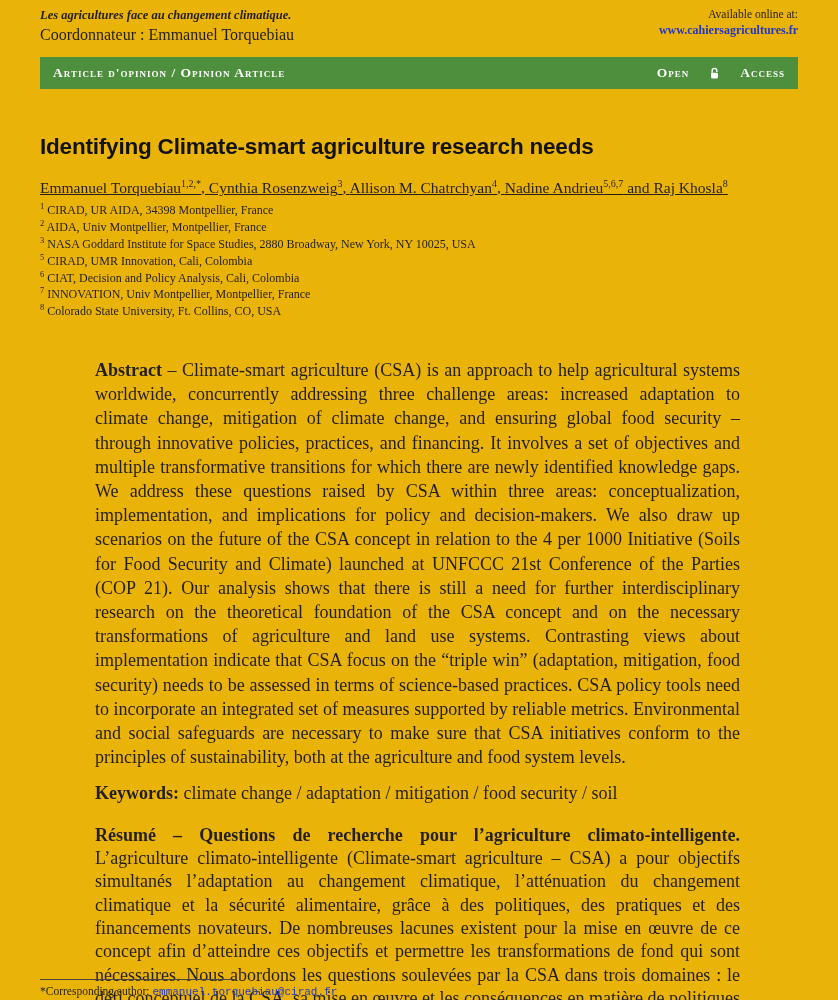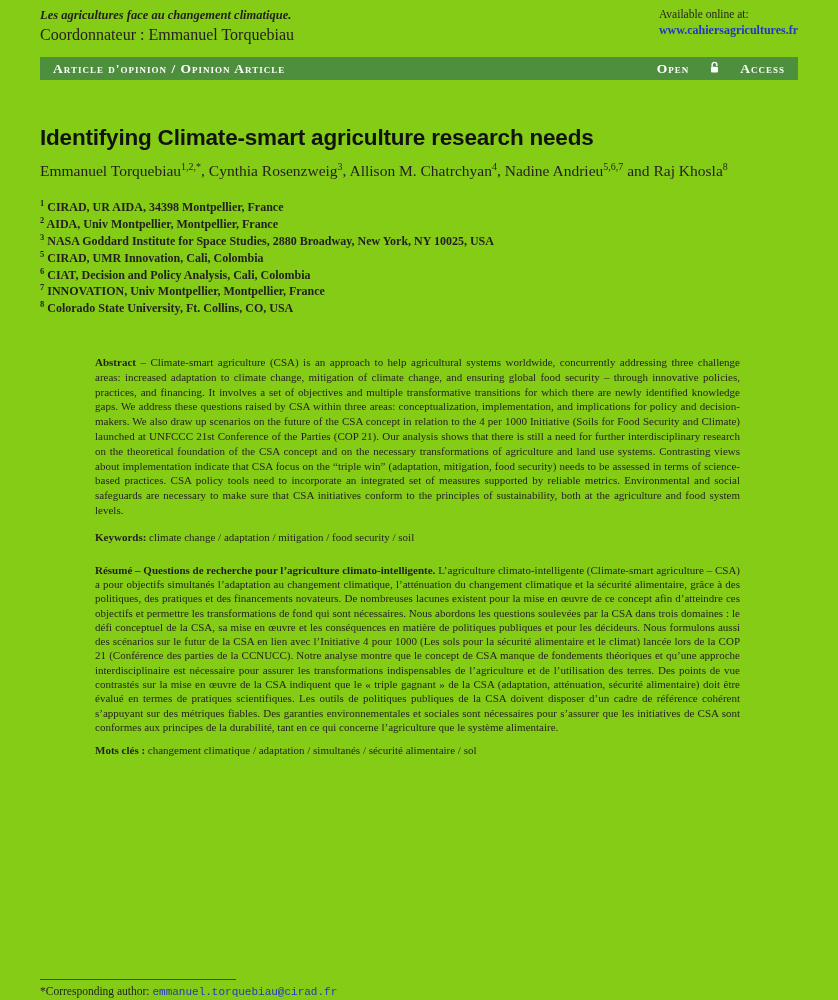--- a/index.html
+++ b/index.html
@@ -1,55 +1,55 @@
 <!DOCTYPE html>
 <html><head>
 <meta charset="utf-8">
 <style>
   * { box-sizing: border-box; }
   html, body { margin: 0; padding: 0; background: #ffffff; }
   .page {
-    width: 838px; height: 1000px; background: #84cc16; position: relative;
+    width: 838px; height: 1000px; background: #eab308; position: relative;
     font-family: "Liberation Serif", serif; color: #241f1e; overflow: hidden;
     margin: 0 auto;
   }
   .content { padding: 8px 40px 0 40px; }
 
   
   .topbar { display: flex; justify-content: space-between; align-items: flex-start; }
   .series-title { font-size: 12.5px; font-weight: bold; font-style: italic; }
   .coordinator { font-size: 16px; margin-top: 3px; }
-  .online { }
+  .online { text-align: right; }
   .online-label { font-size: 11.5px; }
   .website { font-size: 12px; font-weight: bold; text-decoration: none; display: inline-block; margin-top: 2px; font-family: Liberation Serif, serif; }
 
   
   .banner {
-    margin-top: 13px; height: 23px; display: flex; align-items: center;
+    margin-top: 13px; height: 32px; display: flex; align-items: center;
     justify-content: space-between; padding: 0 13px; color: #ffffff;
   }
   .banner-label {
     font-variant: small-caps; letter-spacing: 1px; font-size: 13.5px; font-weight: 600;
   }
-  .banner-right { display: inline-flex; align-items: flex-start; gap: 20px; text-decoration: none; color: #fff; }
+  .banner-right { display: inline-flex; align-items: center; gap: 20px; text-decoration: none; color: #fff; }
   .oa-icon { display: inline-flex; align-items: center; }
 
   
   .title {
     margin: 45px 0 0 0; font-family: "Liberation Sans", sans-serif;
     font-size: 22.5px; font-weight: bold; color: #121212; letter-spacing: -0.2px;
   }
-  .authors { margin-top: 9px; font-size: 15.5px; line-height: 1.45; max-width: 705px; }
+  .authors { margin-top: 17px; font-size: 15.5px; line-height: 1.45; max-width: 705px; text-decoration: underline; }
   .authors sup { font-size: 10px; line-height: 0; }
-  .affiliations { margin-top: 17px; font-size: 12px; line-height: 1.4; font-weight: bold; }
+  .affiliations { margin-top: 3px; font-size: 12px; line-height: 1.4; }
   .affiliation sup { font-size: 8.5px; line-height: 0; }
 
   
   .abstract-block, .resume-block, .keywords, .motscles {
-    margin-left: 55px; margin-right: 58px; font-size: 11px;
+    margin-left: 55px; margin-right: 58px; font-size: 18px;
   }
   .abstract-block { margin-top: 38px; margin-bottom: 0; line-height: 1.345; text-align: justify; }
   .keywords { margin-top: 13px; margin-bottom: 0; }
   .resume-block { margin-top: 20px; margin-bottom: 0; line-height: 1.3; text-align: justify; }
   .motscles { margin-top: 10px; margin-bottom: 0; }
 
   
   .footnote { position: absolute; left: 40px; bottom: 2px; font-size: 11.5px; }
   .footnote-rule { width: 196px; border-top: 1px solid #4a4442; margin-bottom: 5px; }
   .mono-link { font-family: "Liberation Mono", monospace; font-size: 11px; text-decoration: none; }

